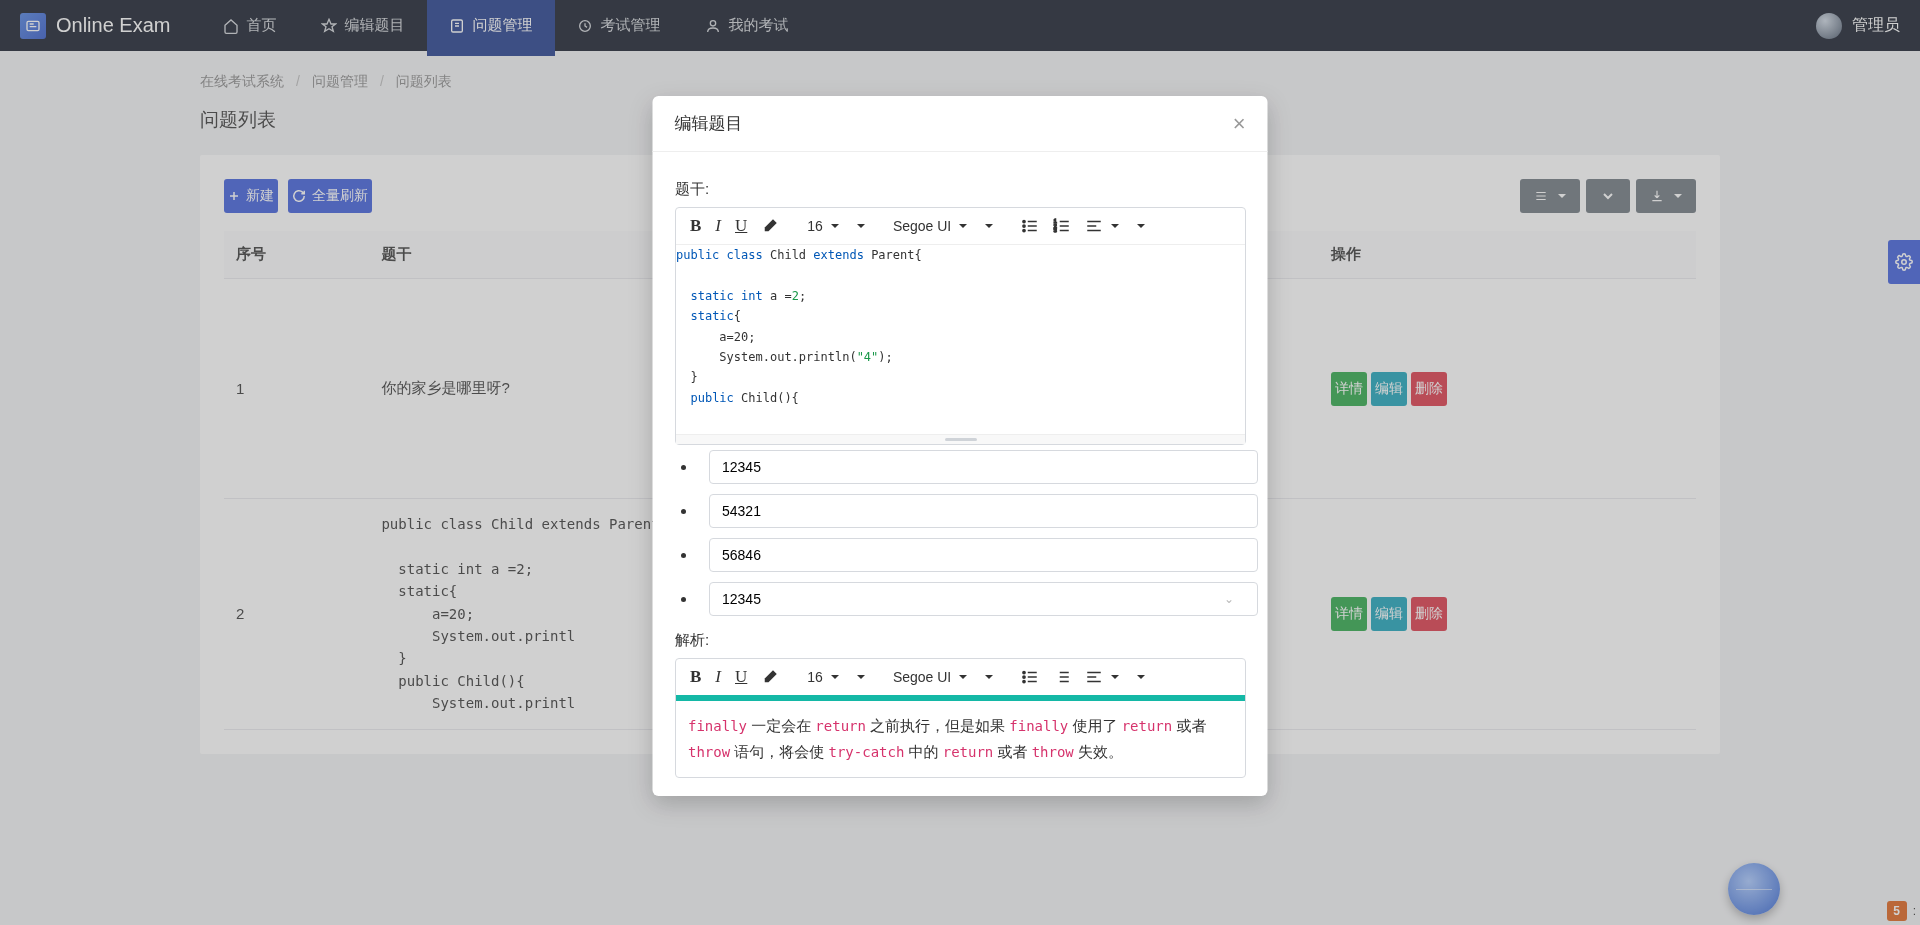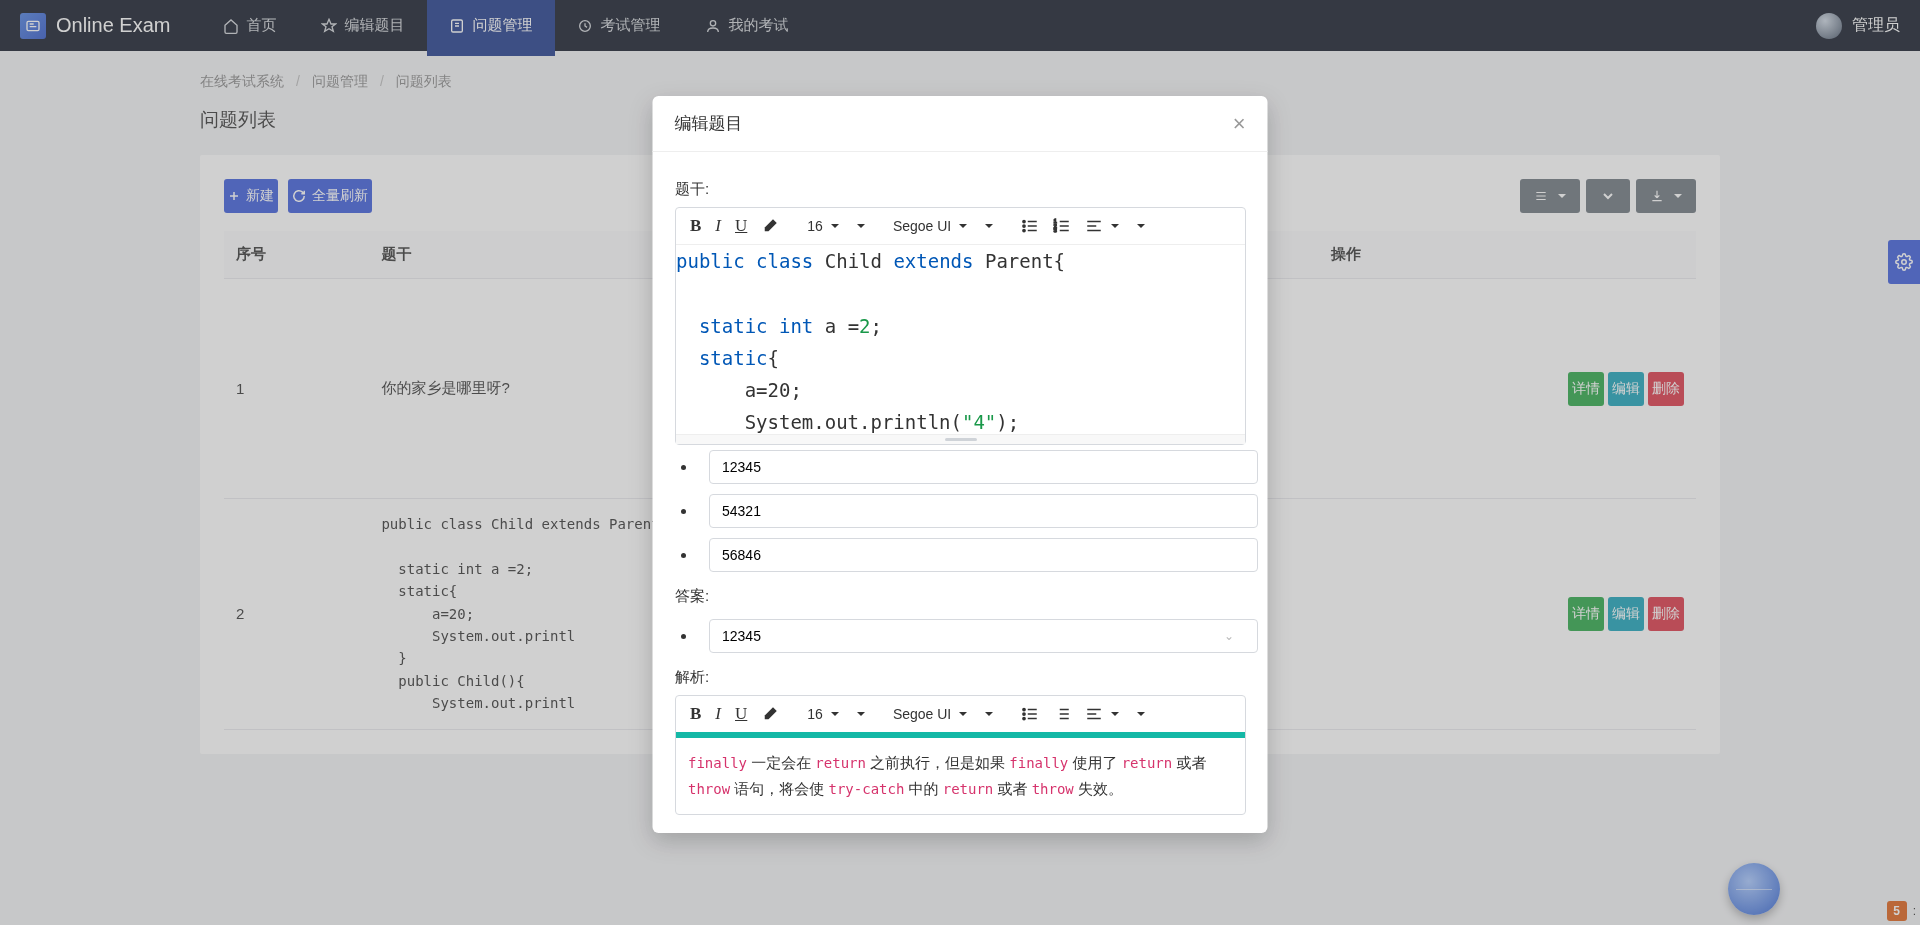--- a/index.html
+++ b/index.html
@@ -26,39 +26,39 @@
     .card-top { display: flex; justify-content: space-between; margin-bottom: 18px; }
     .btn { border: none; padding: 8px 4px; border-radius: 3px; font-size: 14px; cursor: pointer; display: inline-flex; align-items: center; gap: 6px; color: #fff; }
     .btn-primary { background: #3b5bdb; }
     .btn-group-right { display: flex; gap: 6px; }
     .btn-secondary { background: #6c757d; padding: 8px 14px; display: inline-flex; align-items: center; }
     .caret { display: inline-block; border-top: 4px solid currentColor; border-left: 4px solid transparent; border-right: 4px solid transparent; margin-left: 4px; }
 
     table { width: 100%; border-collapse: collapse; }
     th, td { text-align: left; padding: 14px 12px; border-bottom: 1px solid #e8e8ed; font-size: 15px; vertical-align: top; }
     th { color: #333; font-weight: 600; background: #fafbfc; }
-    .row-actions { display: flex; gap: 4px; justify-content: flex-end; }
+    .row-actions { display: flex; gap: 4px; }
     .btn-success { background: #28a745; }
     .btn-info { background: #17a2b8; }
     .btn-danger { background: #dc3545; }
     .code-cell { font-family: Consolas, monospace; font-size: 14px; line-height: 1.6; white-space: pre; }
 
     .overlay { position: fixed; inset: 0; background: rgba(120,120,120,0.35); z-index: 1000; }
     .modal { position: fixed; left: 50%; transform: translateX(-50%); top: 96px; width: 615px; background: #fff; border-radius: 6px; z-index: 1001; box-shadow: 0 8px 24px rgba(0,0,0,0.2); display: flex; flex-direction: column; max-height: 780px; }
     .modal-header { display: flex; justify-content: space-between; align-items: center; padding: 16px 22px; border-bottom: 1px solid #eee; }
     .modal-title { font-size: 17px; }
     .close-x { font-size: 22px; color: #999; cursor: pointer; line-height: 1; }
     .modal-body { padding: 18px 22px; overflow-y: auto; }
     .section-label { font-size: 15px; font-weight: 500; margin: 10px 0 8px; }
     .editor-wrap { border: 1px solid #d6d9de; border-radius: 4px; }
     .toolbar { display: flex; align-items: center; gap: 14px; padding: 8px 14px; }
     .tb-sep { height: 20px; }
     .tb-item { display: inline-flex; align-items: center; gap: 4px; font-size: 14px; color: #333; cursor: pointer; }
     .tb-icon { width: 18px; height: 18px; }
-    .editor-content { border-top: 1px solid #eee; padding: 0; font-family: Consolas, monospace; font-size: 19px; line-height: 1.7; height: 190px; overflow-y: scroll; white-space: pre; }
+    .editor-content { border-top: 1px solid #eee; padding: 0; font-family: Consolas, monospace; font-size: 12px; line-height: 1.7; height: 190px; overflow-y: scroll; white-space: pre; }
     .editor-resize { height: 10px; background: #f8f8f8; display: flex; align-items: center; justify-content: center; border-top:1px solid #eee; }
     .editor-resize .grip { width: 32px; height: 3px; background: #cfd3d8; border-radius: 2px; }
 
     .opt-list { list-style: disc; padding-left: 22px; }
     .opt-input { width: 100%; border: 1px solid #d6d9de; border-radius: 4px; padding: 8px 12px; font-size: 14px; margin: 5px 12px; }
     .select-box { position: relative; }
     .select-box .caret2 { position: absolute; right: 12px; top: 50%; transform: translateY(-50%); color: #bbb; font-size: 12px; }
 
     .editor-small { border-top:6px solid #14b8a6; padding: 12px; font-size: 15px; line-height:1.7; }
     .hl { color: #d6336c; font-family: Consolas, monospace; font-size: 14px; }
@@ -297,21 +297,20 @@
           <div class="grip"></div>
         </div>
     </div>
 
     <ul class="opt-list">
       <li><input class="opt-input" value="12345" style=""></li>
       <li><input class="opt-input" value="54321" style=""></li>
       <li><input class="opt-input" value="56846" style=""></li>
     </ul>
 
-    <div class="section-label">答案:</div>
     <ul class="opt-list">
       <li>
         <div class="select-box">
           <input class="opt-input" readonly="" value="12345" style="">
           <span class="caret2">⌄</span>
         </div>
       </li>
     </ul>
 
     <div class="section-label">解析:</div>

